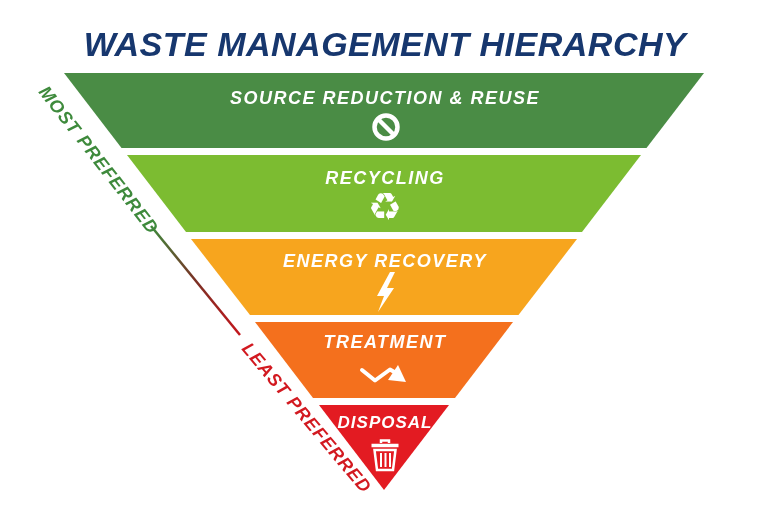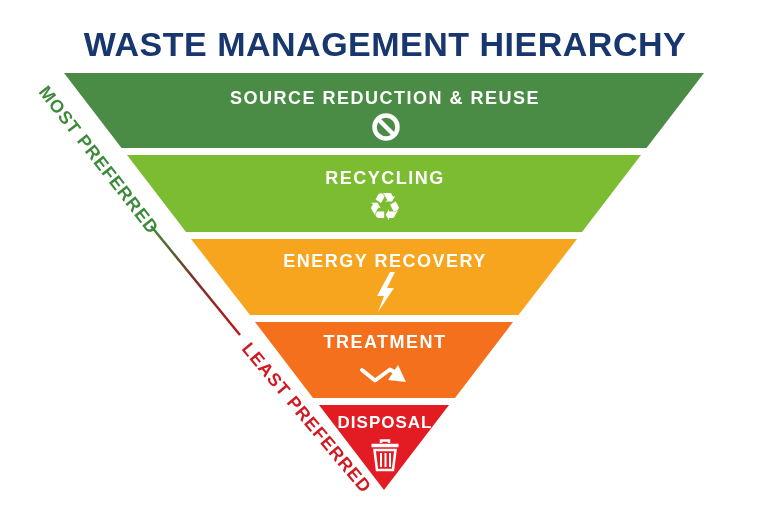--- a/index.html
+++ b/index.html
@@ -7,20 +7,21 @@
     padding: 0;
     background: #ffffff;
   }
   .stage {
     position: relative;
     width: 770px;
     height: 512px;
     background: #ffffff;
     overflow: hidden;
     font-family: "Liberation Sans", "DejaVu Sans", sans-serif;
+    font-style: italic;
   }
   svg { display: block; }
   .title-text {
     font-family: "Liberation Sans", "DejaVu Sans", sans-serif;
     font-size: 34px;
     font-weight: bold;
     letter-spacing: 0.5px;
     text-anchor: middle;
   }
   .band-label {

